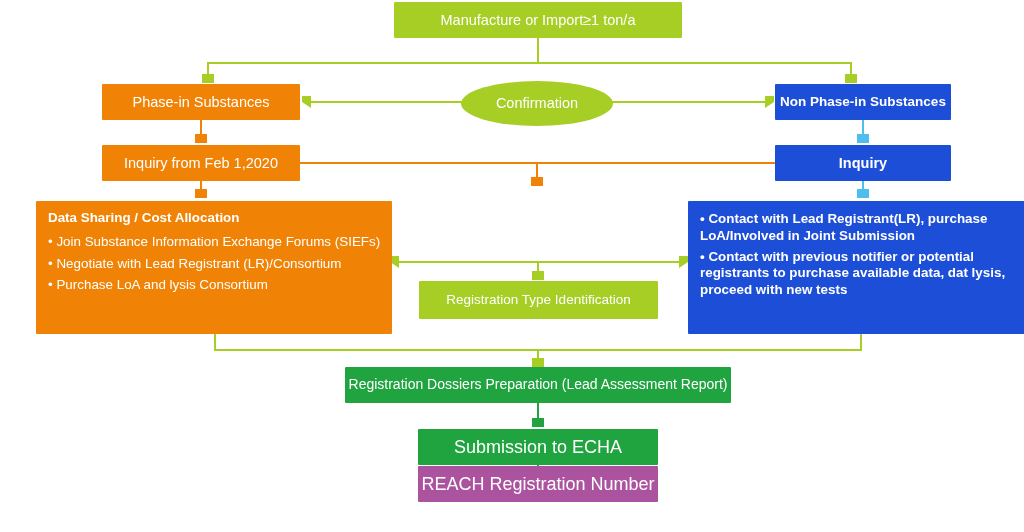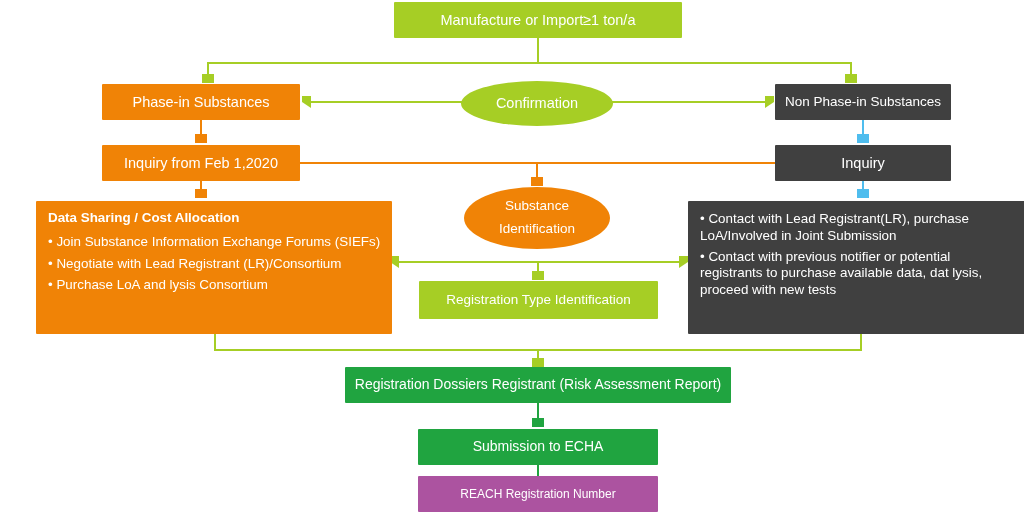--- a/index.html
+++ b/index.html
@@ -35,38 +35,38 @@
   .node.listbox {
     display: block;
     text-align: left;
     justify-content: flex-start;
   }
   .lbl { display: block; }
 
   
   .c-lime   { background: #A6CE25; }
   .c-orange { background: #F08306; }
-  .c-blue   { background: #404040; }
+  .c-blue   { background: #1d4ed8; font-weight: bold; }
   .c-green  { background: #20A440; }
   .c-purple { background: #AC53A0; }
 
   
   #n-manufacture { left: 374px; top: 2px;   width: 288px; height: 36px; font-size: 14.5px; }
   #n-phasein     { left: 82px;  top: 84px;  width: 198px; height: 36px; font-size: 14.5px; }
   #n-confirm     { left: 441px; top: 81px;  width: 152px; height: 45px; font-size: 14.5px; }
   #n-nonphase    { left: 755px; top: 84px;  width: 176px; height: 36px; font-size: 13.5px; }
   #n-inquiry2020 { left: 82px;  top: 145px; width: 198px; height: 36px; font-size: 14.5px; }
   #n-inquiry     { left: 755px; top: 145px; width: 176px; height: 36px; font-size: 14.5px; }
   #n-subid       { left: 444px; top: 187px; width: 146px; height: 62px; font-size: 13.5px; }
   #n-datashare   { left: 16px;  top: 201px; width: 356px; height: 133px; padding: 9px 10px 0 12px; font-size: 13.4px; }
   #n-contact     { left: 668px; top: 201px; width: 340px; height: 133px; padding: 10px 12px 0 12px; font-size: 13.4px; }
   #n-regtype     { left: 399px; top: 281px; width: 239px; height: 38px; font-size: 13.5px; }
   #n-dossier     { left: 325px; top: 367px; width: 386px; height: 36px; font-size: 14px; }
-  #n-submission  { left: 398px; top: 429px; width: 240px; height: 36px; font-size: 14px; }
-  #n-reach       { left: 398px; top: 476px; width: 240px; height: 36px; font-size: 12px; }
+  #n-submission  { left: 398px; top: 429px; width: 240px; height: 36px; font-size: 18px; }
+  #n-reach       { left: 398px; top: 466px; width: 240px; height: 36px; font-size: 18px; }
 
   #n-datashare .lbl, #n-contact .lbl { margin: 0 0 5px 0; }
   #n-datashare .hdr { font-weight: bold; margin-bottom: 7px; }
 
   
   .ln { position: absolute; z-index: 1; }
   .h { height: 2px; }
   .v { width: 2px; }
   .lime-l   { background: #A6CE25; }
   .orange-l { background: #F08306; }
@@ -159,45 +159,39 @@
   </div>
 
   <div id="n-inquiry2020" class="node rect c-orange">
     <span class="lbl">Inquiry from Feb 1,2020</span>
   </div>
 
   <div id="n-inquiry" class="node rect c-blue">
     <span class="lbl">Inquiry</span>
   </div>
 
-  <div id="n-subid" class="node ellipse c-orange">
-    <div>
-      <span class="lbl">Substance</span>
-      <span class="lbl" style="margin-top:6px;">Identification</span>
-    </div>
-  </div>
 
   <div id="n-datashare" class="node rect listbox c-orange">
     <span class="lbl hdr">Data Sharing / Cost Allocation</span>
     <span class="lbl">• Join Substance Information Exchange Forums (SIEFs)</span>
     <span class="lbl">• Negotiate with Lead Registrant (LR)/Consortium</span>
     <span class="lbl">• Purchase LoA and lysis Consortium</span>
   </div>
 
   <div id="n-contact" class="node rect listbox c-blue">
     <span class="lbl" style="margin-bottom:4px;">• Contact with Lead Registrant(LR), purchase LoA/Involved in Joint Submission</span>
     <span class="lbl">• Contact with previous notifier or potential registrants to purchase available data, dat lysis, proceed with new tests</span>
   </div>
 
   <div id="n-regtype" class="node rect c-lime">
     <span class="lbl">Registration Type Identification</span>
   </div>
 
   <div id="n-dossier" class="node rect c-green">
-    <span class="lbl">Registration Dossiers Registrant (Risk Assessment Report)</span>
+    <span class="lbl">Registration Dossiers Preparation (Lead Assessment Report)</span>
   </div>
 
   <div id="n-submission" class="node rect c-green">
     <span class="lbl">Submission to ECHA</span>
   </div>
 
   <div id="n-reach" class="node rect c-purple">
     <span class="lbl">REACH Registration Number</span>
   </div>
 

